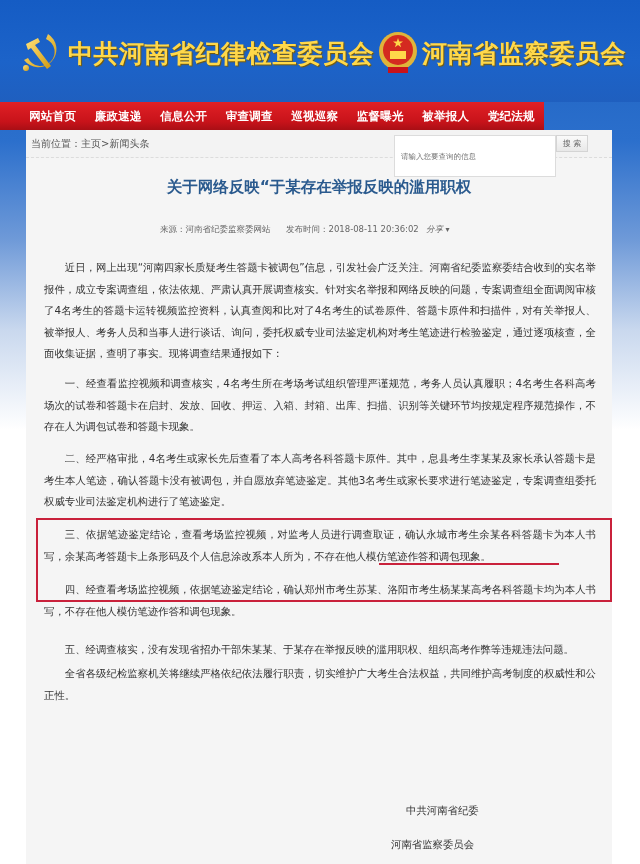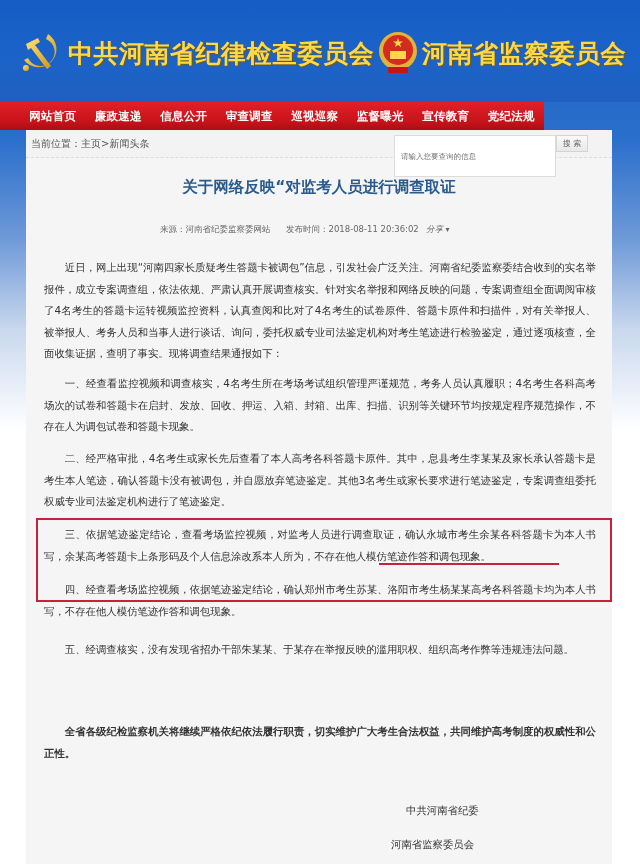--- a/index.html
+++ b/index.html
@@ -76,21 +76,21 @@
     position: absolute; left: 10px; top: 388px; width: 576px; height: 84px;
     border: 2px solid #c9213b; border-right-width: 2px;
   }
   .p4 { top: 394px; }
   .p5 { top: 449px; }
   .underline-mark {
     position: absolute; left: 353px; top: 433px; width: 180px; height: 2px;
     background: #c9213b;
   }
   .p6 { top: 509px; }
-  .p7 { top: 591px; font-weight: bold; }
+  .p7 { top: 533px; }
   .sign {
     position: absolute; left: 0; width: 586px; font-size: 10.4px; color: #333;
   }
   .s1 { top: 674px; left: 380px; }
   .s2 { top: 708px; left: 365px; }
 </style>
 </head>
 <body>
 
 <div class="header">
@@ -118,33 +118,33 @@
   </div>
 </div>
 
 <nav class="nav">
   <span class="nav-item">网站首页</span>
   <span class="nav-item">廉政速递</span>
   <span class="nav-item">信息公开</span>
   <span class="nav-item">审查调查</span>
   <span class="nav-item">巡视巡察</span>
   <span class="nav-item">监督曝光</span>
-  <span class="nav-item">宣传教育</span>
+  <span class="nav-item">被举报人</span>
   <span class="nav-item">党纪法规</span>
 </nav>
 
 <main class="content">
   <div class="crumbbar">
     <span class="crumb">当前位置：主页&gt;新闻头条</span>
     <input class="search-input" type="text" placeholder="请输入您要查询的信息" style="">
     <div class="search-btn">搜 索</div>
   </div>
 
   <h1 class="article-title">
-    <div>关于网络反映“对监考人员进行调查取证</div>
+    <div>关于网络反映“于某存在举报反映的滥用职权</div>
   </h1>
 
   <div class="meta">
     <span class="src">来源：河南省纪委监察委网站</span>
     <span class="date">发布时间：2018-08-11 20:36:02</span>
     <span class="share">分享</span>
   </div>
 
   <p class="body-text p1">近日，网上出现“河南四家长质疑考生答题卡被调包”信息，引发社会广泛关注。河南省纪委监察委结合收到的实名举报件，成立专案调查组，依法依规、严肃认真开展调查核实。针对实名举报和网络反映的问题，专案调查组全面调阅审核了4名考生的答题卡运转视频监控资料，认真查阅和比对了4名考生的试卷原件、答题卡原件和扫描件，对有关举报人、被举报人、考务人员和当事人进行谈话、询问，委托权威专业司法鉴定机构对考生笔迹进行检验鉴定，通过逐项核查，全面收集证据，查明了事实。现将调查结果通报如下：</p>
   <p class="body-text p2">一、经查看监控视频和调查核实，4名考生所在考场考试组织管理严谨规范，考务人员认真履职；4名考生各科高考场次的试卷和答题卡在启封、发放、回收、押运、入箱、封箱、出库、扫描、识别等关键环节均按规定程序规范操作，不存在人为调包试卷和答题卡现象。</p>

